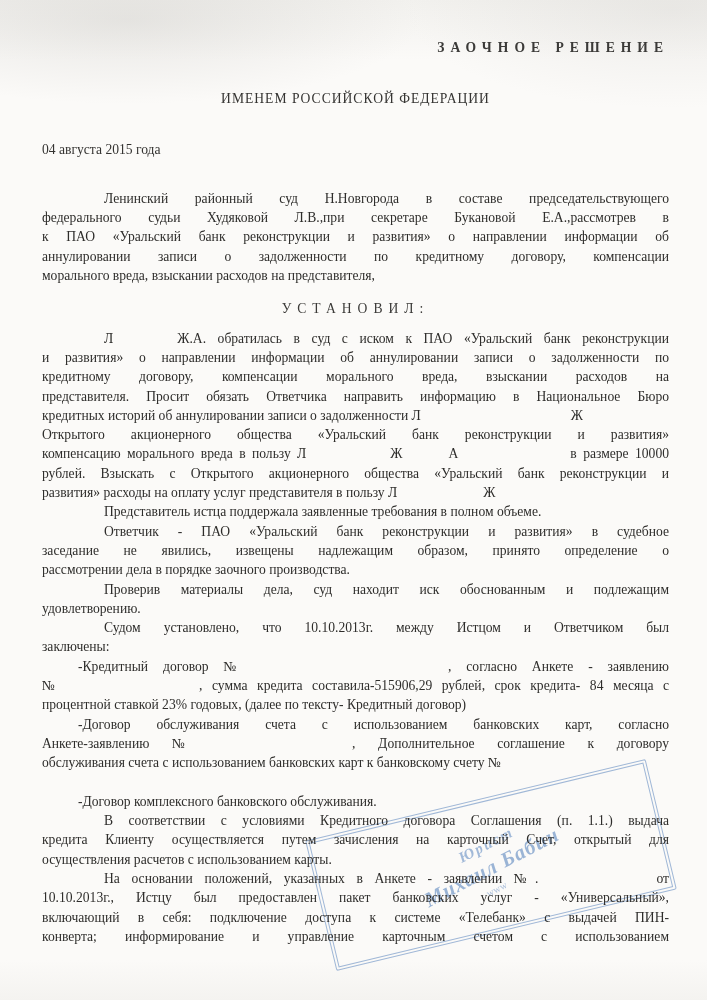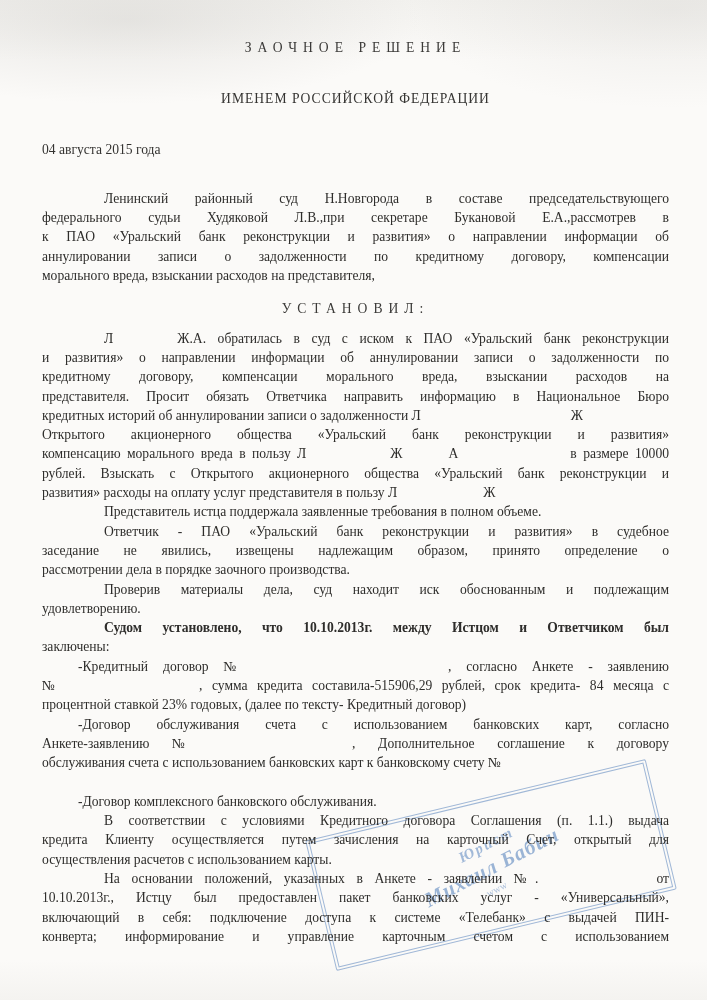--- a/index.html
+++ b/index.html
@@ -15,25 +15,25 @@
     color:#2e2d2b;
   }
   .content{
     position:absolute;
     left:42px; top:36px; width:627px;
     font-size:13.6px;
     line-height:19.3px;
     z-index:2;
   }
   .doc-title{
-    text-align:center;
+    text-align:right;
     letter-spacing:6px;
     color:#3b3a38;
     margin:2px 0 0 0;
-    font-weight:normal;
+    font-weight:bold;
   }
   .doc-subtitle{
     text-align:center;
     letter-spacing:1px;
     color:#353432;
     margin-top:32px;
   }
   .doc-date{
     margin-top:31px;
     color:#343331;
@@ -131,21 +131,21 @@
         <div>
           <div class="line" style="text-indent: 62px;">Ответчик - ПАО «Уральский банк реконструкции и развития»  в судебное</div>
           <div class="line">заседание не явились, извещены надлежащим образом, принято определение о</div>
           <div class="line noj">рассмотрении дела в порядке заочного производства.</div>
         </div>
         <div>
           <div class="line" style="text-indent: 62px;">Проверив материалы дела, суд находит иск обоснованным и  подлежащим</div>
           <div class="line noj">удовлетворению.</div>
         </div>
         <div>
-          <div class="line" style="text-indent: 62px; font-weight: bold;">Судом установлено, что 10.10.2013г. между Истцом и Ответчиком был</div>
+          <div class="line" style="text-indent: 62px;">Судом установлено, что 10.10.2013г. между Истцом и Ответчиком был</div>
           <div class="line noj">заключены:</div>
         </div>
         <div>
           <div class="line" style="text-indent: 36px;">-Кредитный договор №<span class="gap" style="width: 200px;"></span>, согласно Анкете - заявлению</div>
           <div class="line">№<span class="gap" style="width: 138px;"></span>, сумма кредита составила-515906,29 рублей, срок кредита- 84 месяца с</div>
           <div class="line noj">процентной ставкой 23% годовых, (далее по тексту- Кредитный договор)</div>
         </div>
         <div>
           <div class="line" style="text-indent: 36px;">-Договор обслуживания счета с использованием банковских карт, согласно</div>
           <div class="line">Анкете-заявлению №<span class="gap" style="width: 148px;"></span>, Дополнительное соглашение к договору</div>

